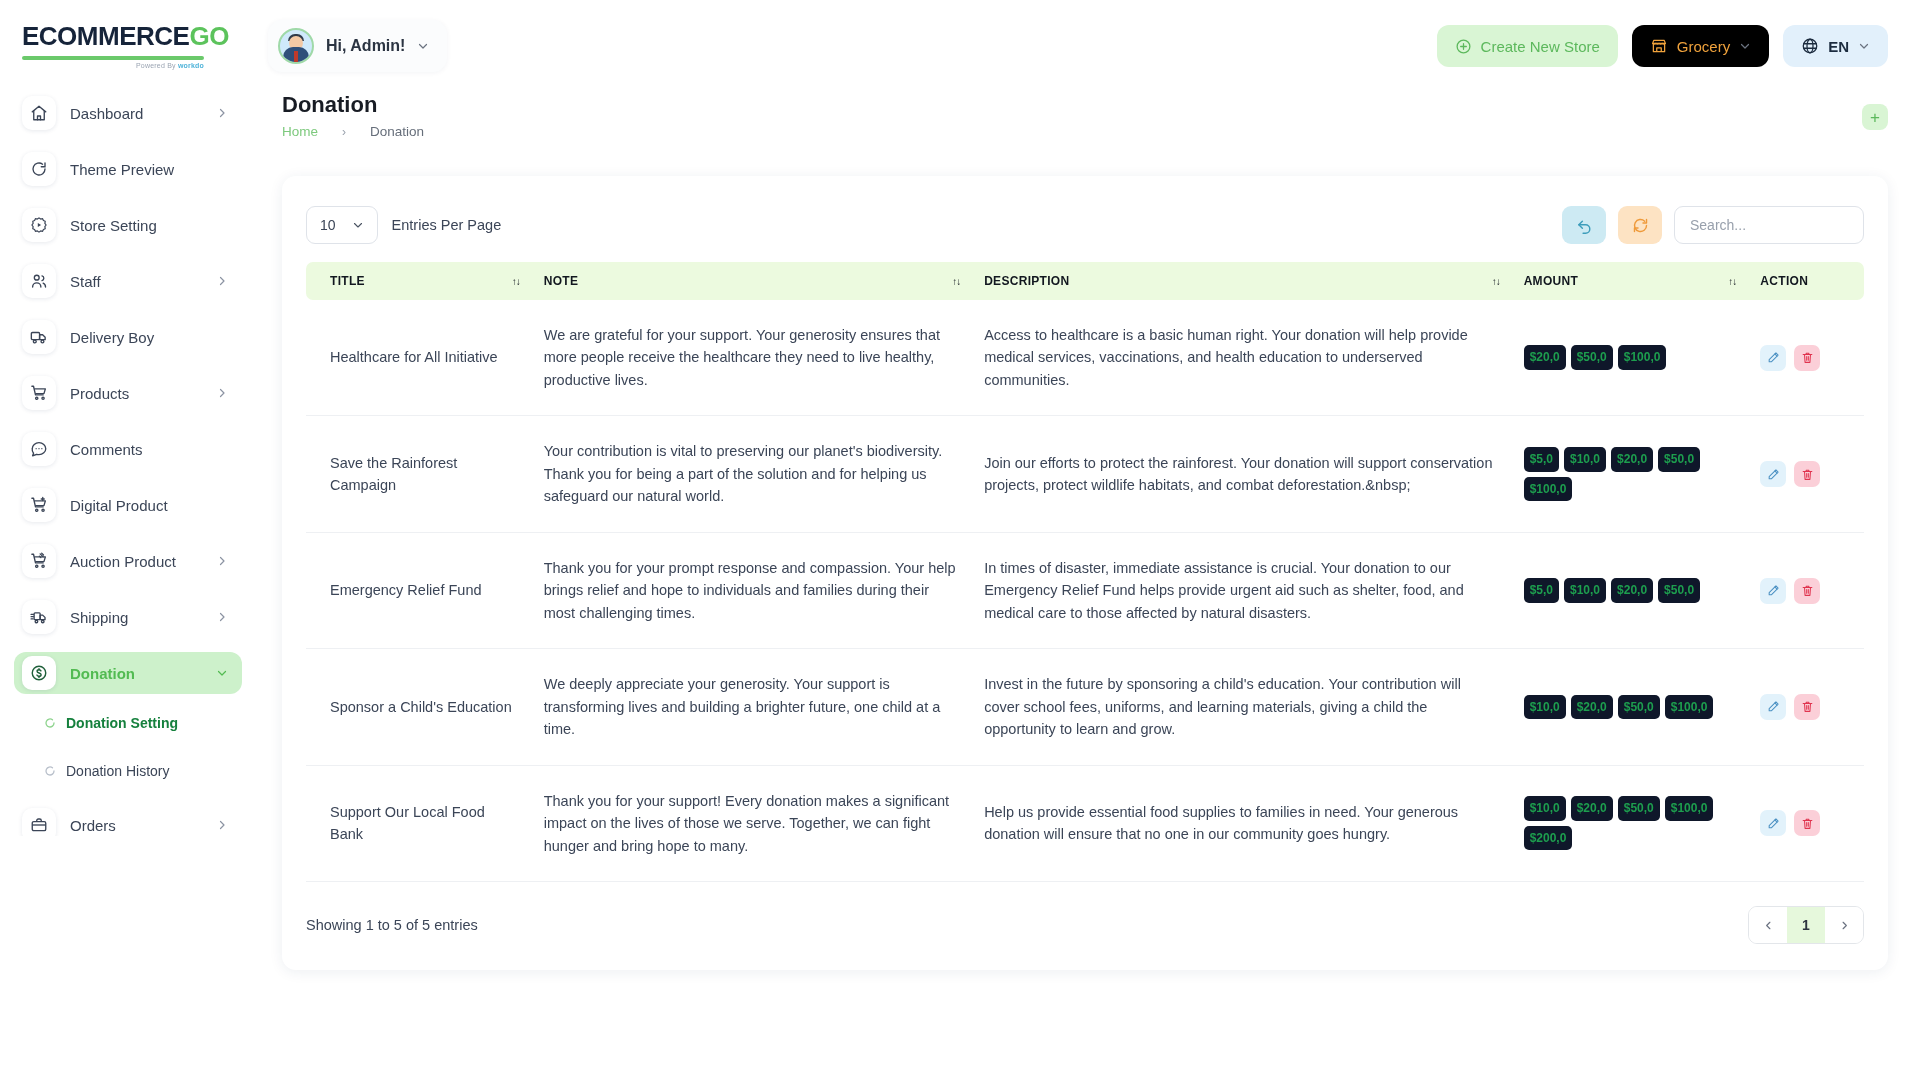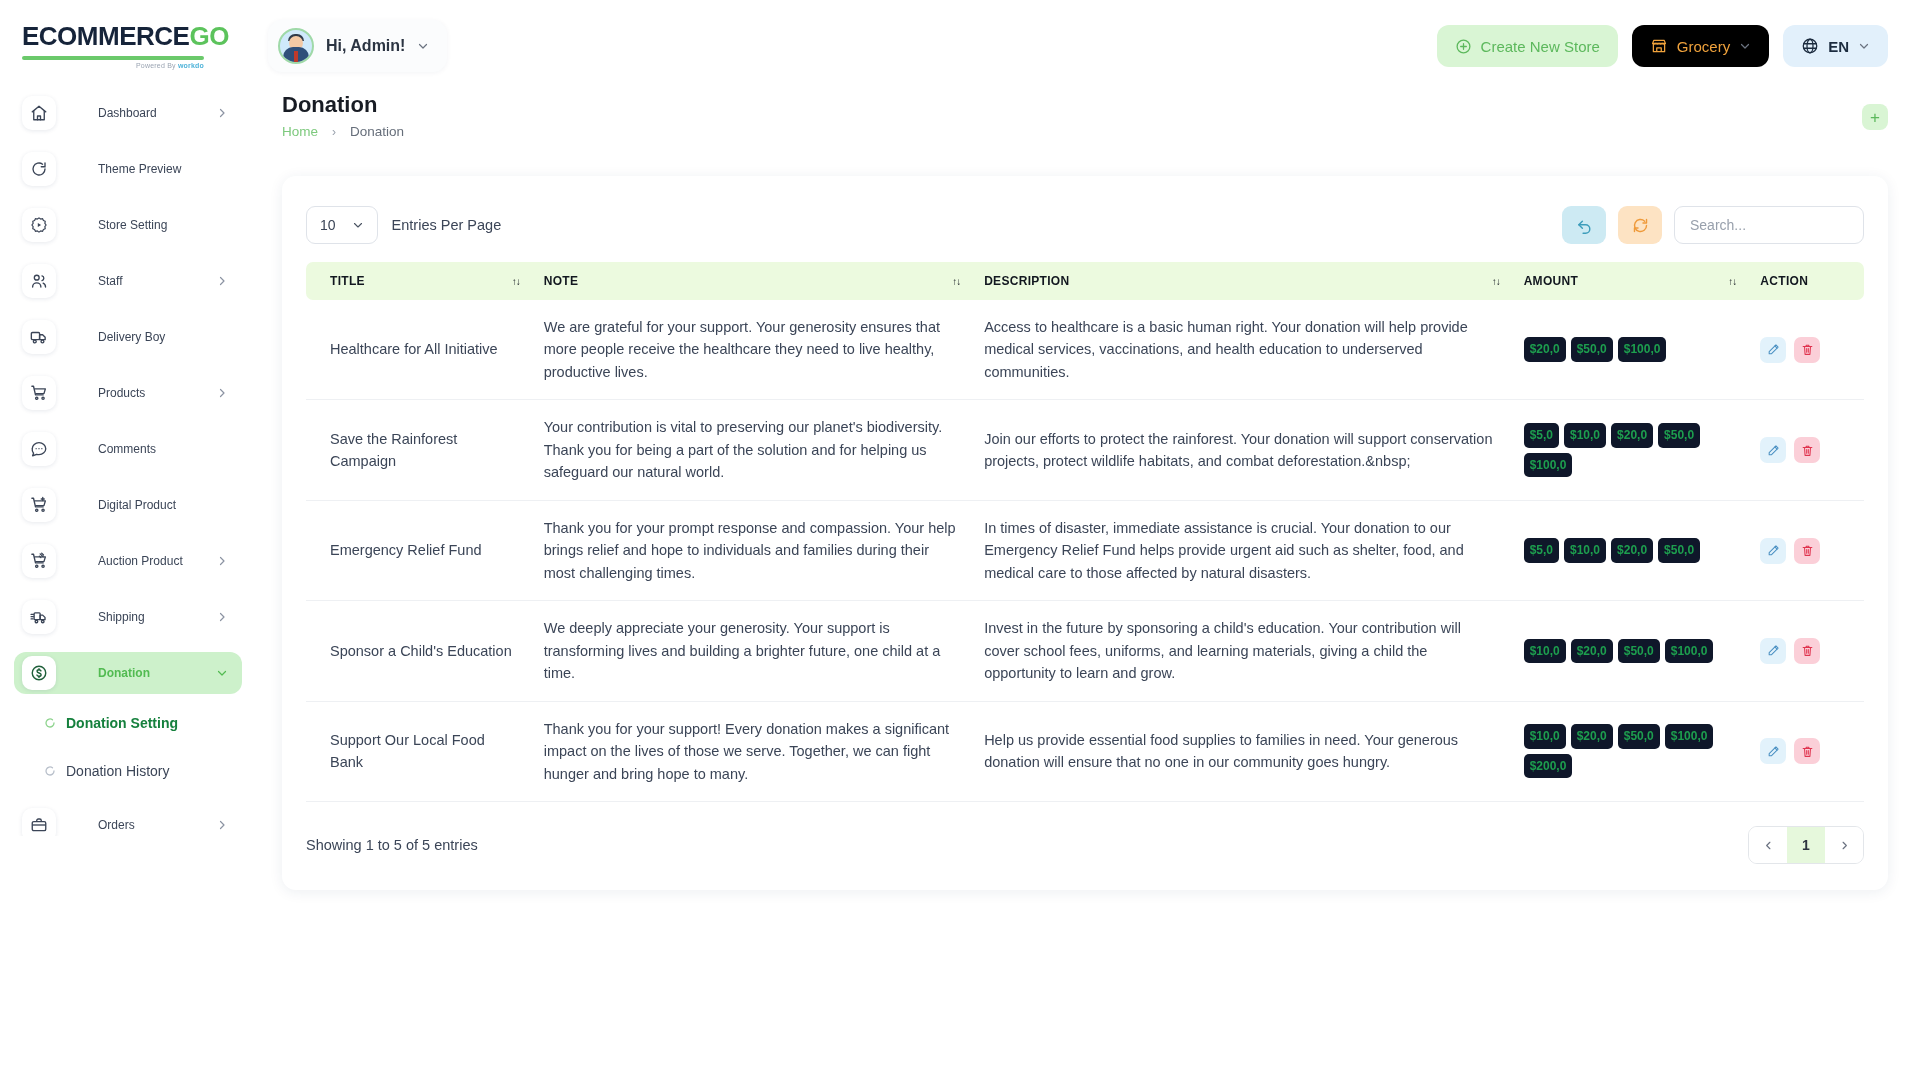--- a/index.html
+++ b/index.html
@@ -48,23 +48,22 @@
   .nav-item.active { background: #cdf1cb; }
   .nav-ico {
     width: 34px; height: 34px; flex: 0 0 34px;
     border-radius: 10px; background: #ffffff;
     box-shadow: 0 1px 4px rgba(20,40,80,.10);
     display: flex; align-items: center; justify-content: center;
     color: #3b4557;
   }
   .nav-ico svg { width: 18px; height: 18px; display: block; }
   .nav-label {
-    flex: 1; font-size: 12px; color: #3b4557; font-weight: 400;
+    flex: 1; font-size: 15px; color: #3b4557; font-weight: 400;
     white-space: nowrap;
-    margin-left: 28px;
   }
   .nav-item.active .nav-label { color: #52bb52; font-weight: bold; }
   .nav-item.active .nav-ico { color: #1f5f3a; }
   .chev {
     width: 12px; height: 12px; flex: 0 0 12px; color: #8b93a2;
   }
   .chev svg { width: 12px; height: 12px; display: block; }
   .nav-item.active .chev { color: #52bb52; }
 
   .sub-item {
@@ -131,21 +130,21 @@
   .pill-green { background: #d9f5d4; color: #5cb85c; }
   .pill-orange { background: #000000; color: #f0a23c; }
   .pill-blue { background: #e2f0fb; color: #1c2c3f; font-weight: bold; }
 
   
   .page-head {
     padding: 0 32px 0 26px; display: flex; align-items: flex-start;
     height: 62px;
   }
   .page-title { font-size: 22px; font-weight: bold; color: #181c24; line-height: 1.15; }
-  .crumbs { display: flex; align-items: center; gap: 14px; margin-top: 7px; font-size: 13.5px; }
+  .crumbs { display: flex; align-items: center; gap: 24px; margin-top: 7px; font-size: 13.5px; }
   .crumb-home { color: #7dc97d; cursor: pointer; }
   .crumb-sep { color: #9aa2ad; font-size: 12px; }
   .crumb-cur { color: #666e7a; }
   .head-right { margin-left: auto; }
   .add-btn {
     width: 26px; height: 26px; border-radius: 8px;
     background: #d9f5d4; color: #5cb85c;
     display: flex; align-items: center; justify-content: center;
     font-size: 17px; line-height: 1; cursor: pointer; margin-top: 12px;
   }
@@ -191,21 +190,21 @@
     font-size: 12px; font-weight: bold; letter-spacing: .3px;
     color: #12171f; text-align: left; padding: 0 12px;
     vertical-align: middle;
   }
   thead th:first-child { border-radius: 7px 0 0 7px; padding-left: 24px; }
   thead th:last-child { border-radius: 0 7px 7px 0; }
   .th-in { display: flex; align-items: center; justify-content: space-between; gap: 8px; }
   .sort { color: #11161d; font-size: 10px; letter-spacing: -1px; }
   tbody td {
     border-bottom: 1px solid #eef0f3;
-    padding: 16px 12px; font-size: 14.5px; color: #3b4557;
+    padding: 24px 12px; font-size: 14.5px; color: #3b4557;
     line-height: 1.55; vertical-align: middle;
   }
   tbody td:first-child { padding-left: 24px; }
   tbody tr:last-child td { border-bottom: 1px solid #eef0f3; }
   .col-title { width: 205px; }
   .col-note  { width: 400px; }
   .col-desc  { width: 490px; }
   .col-amt   { width: 215px; }
   .col-act   { width: 105px; }
   .badges { display: flex; flex-wrap: wrap; gap: 5px; }

